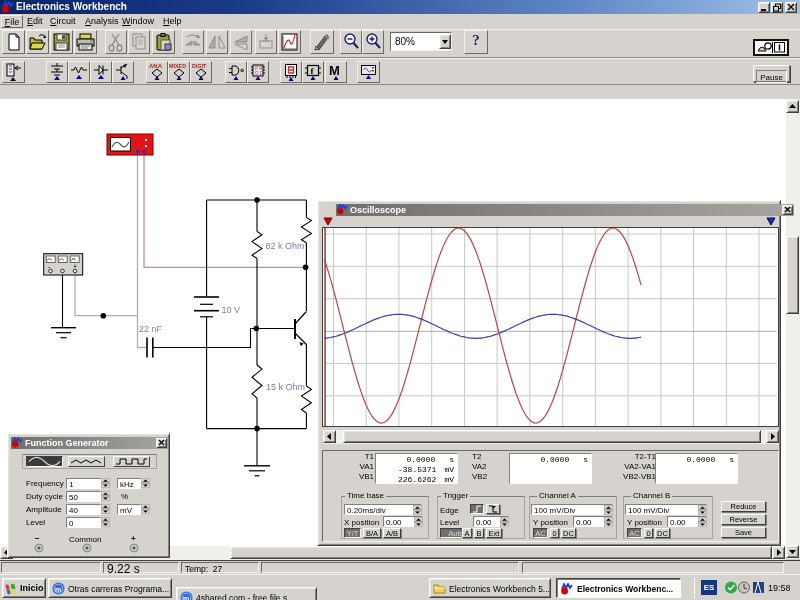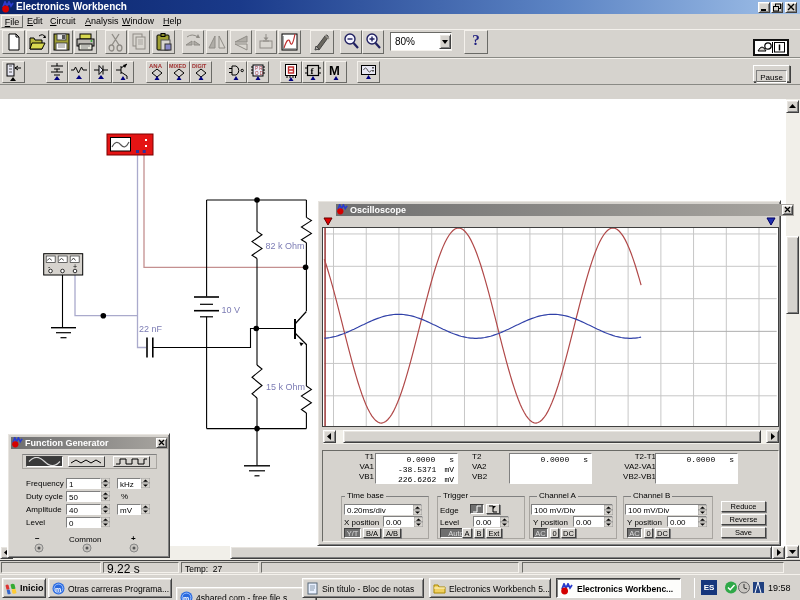--- a/index.html
+++ b/index.html
@@ -762,27 +762,20 @@
   <div class="ab" style="left:19px;top:5px;white-space:nowrap">Otras carreras Programa...</div>
  </div>
  <div class="ab raised2 f8" style="left:176px;top:12px;width:141px;height:20px;font-size:8.5px">
   <svg class="ab" style="left:3px;top:3px" width="13" height="13">
           <circle cx="6.5" cy="6.5" r="6" fill="#2a6adf"></circle>
           <circle cx="6.5" cy="6.5" r="4.4" fill="none" stroke="#9cc0ff"></circle>
           <text x="3" y="9.5" font-size="7" fill="#fff" font-weight="bold">m</text>
         </svg>
   <div class="ab" style="left:19px;top:5px;white-space:nowrap">4shared.com - free file s...</div>
  </div>
- <div class="ab raised2 f8" style="left:302px;top:3px;width:122px;height:20px;font-size:8.5px">
-  <svg class="ab" style="left:3px;top:3px" width="13" height="13">
-          <rect x="2" y="1" width="9" height="11" fill="#e8f0ff" stroke="#567"></rect>
-          <path d="M4 4 H9 M4 6 H9 M4 8 H8" stroke="#89a"></path>
-        </svg>
-  <div class="ab" style="left:19px;top:5px;white-space:nowrap">Sin título - Bloc de notas</div>
- </div>
  <div class="ab raised2 f8" style="left:429px;top:3px;width:122px;height:20px;font-size:8.5px">
   <svg class="ab" style="left:3px;top:3px" width="13" height="13">
           <path d="M1 3 L5 3 L6 5 L12 5 L12 11 L1 11 Z" fill="#f0d060" stroke="#a80"></path>
           <path d="M1 6 L12 6" stroke="#fff8d0"></path>
         </svg>
   <div class="ab" style="left:19px;top:5px;white-space:nowrap">Electronics Workbench 5...</div>
  </div>
  <div class="ab f8" style="left:556px;top:3px;width:125px;height:20px;font-size:8.5px;background:#fdfdfb;border:1px solid;border-color:#404040 #fff #fff #404040;box-shadow:inset 1px 1px 0 #808080">
   <svg class="ab" style="left:4px;top:4px" width="12" height="12" viewBox="0 0 12 12">
           <path d="M1 6 L3 1 L5 5 L7 1 L9 5 L11 2" fill="none" stroke="#2a3ccc" stroke-width="1.8"></path>

